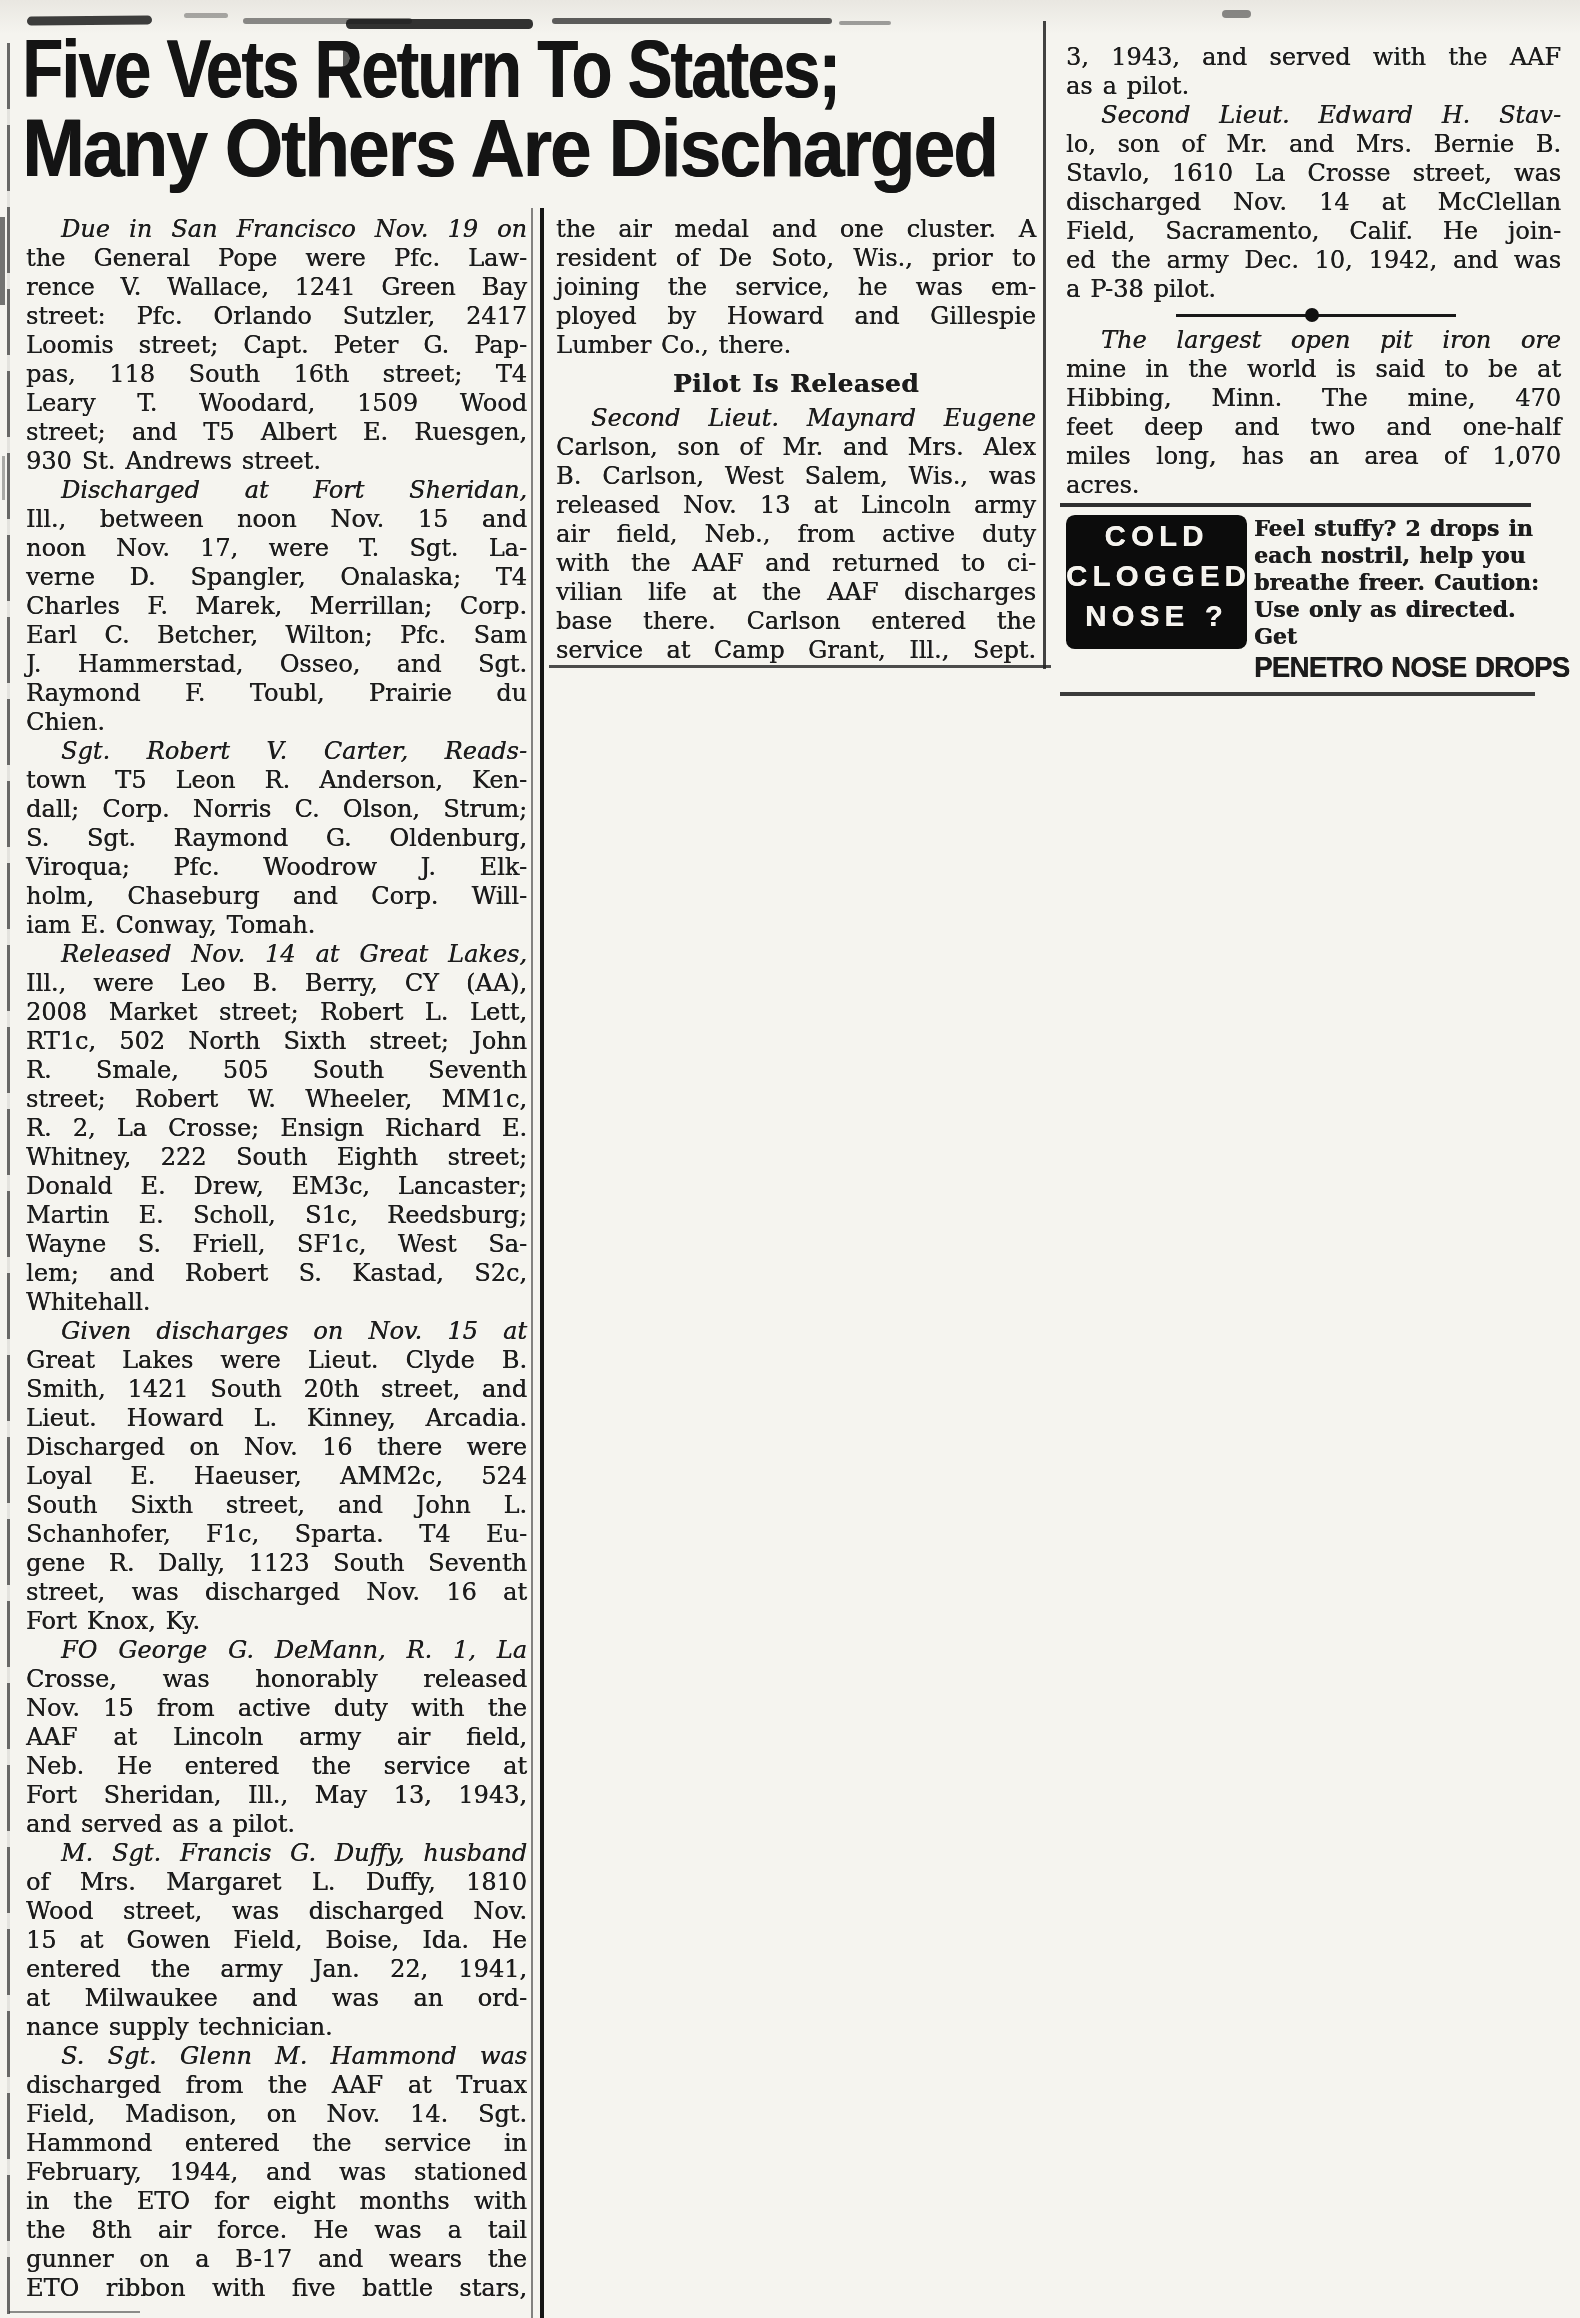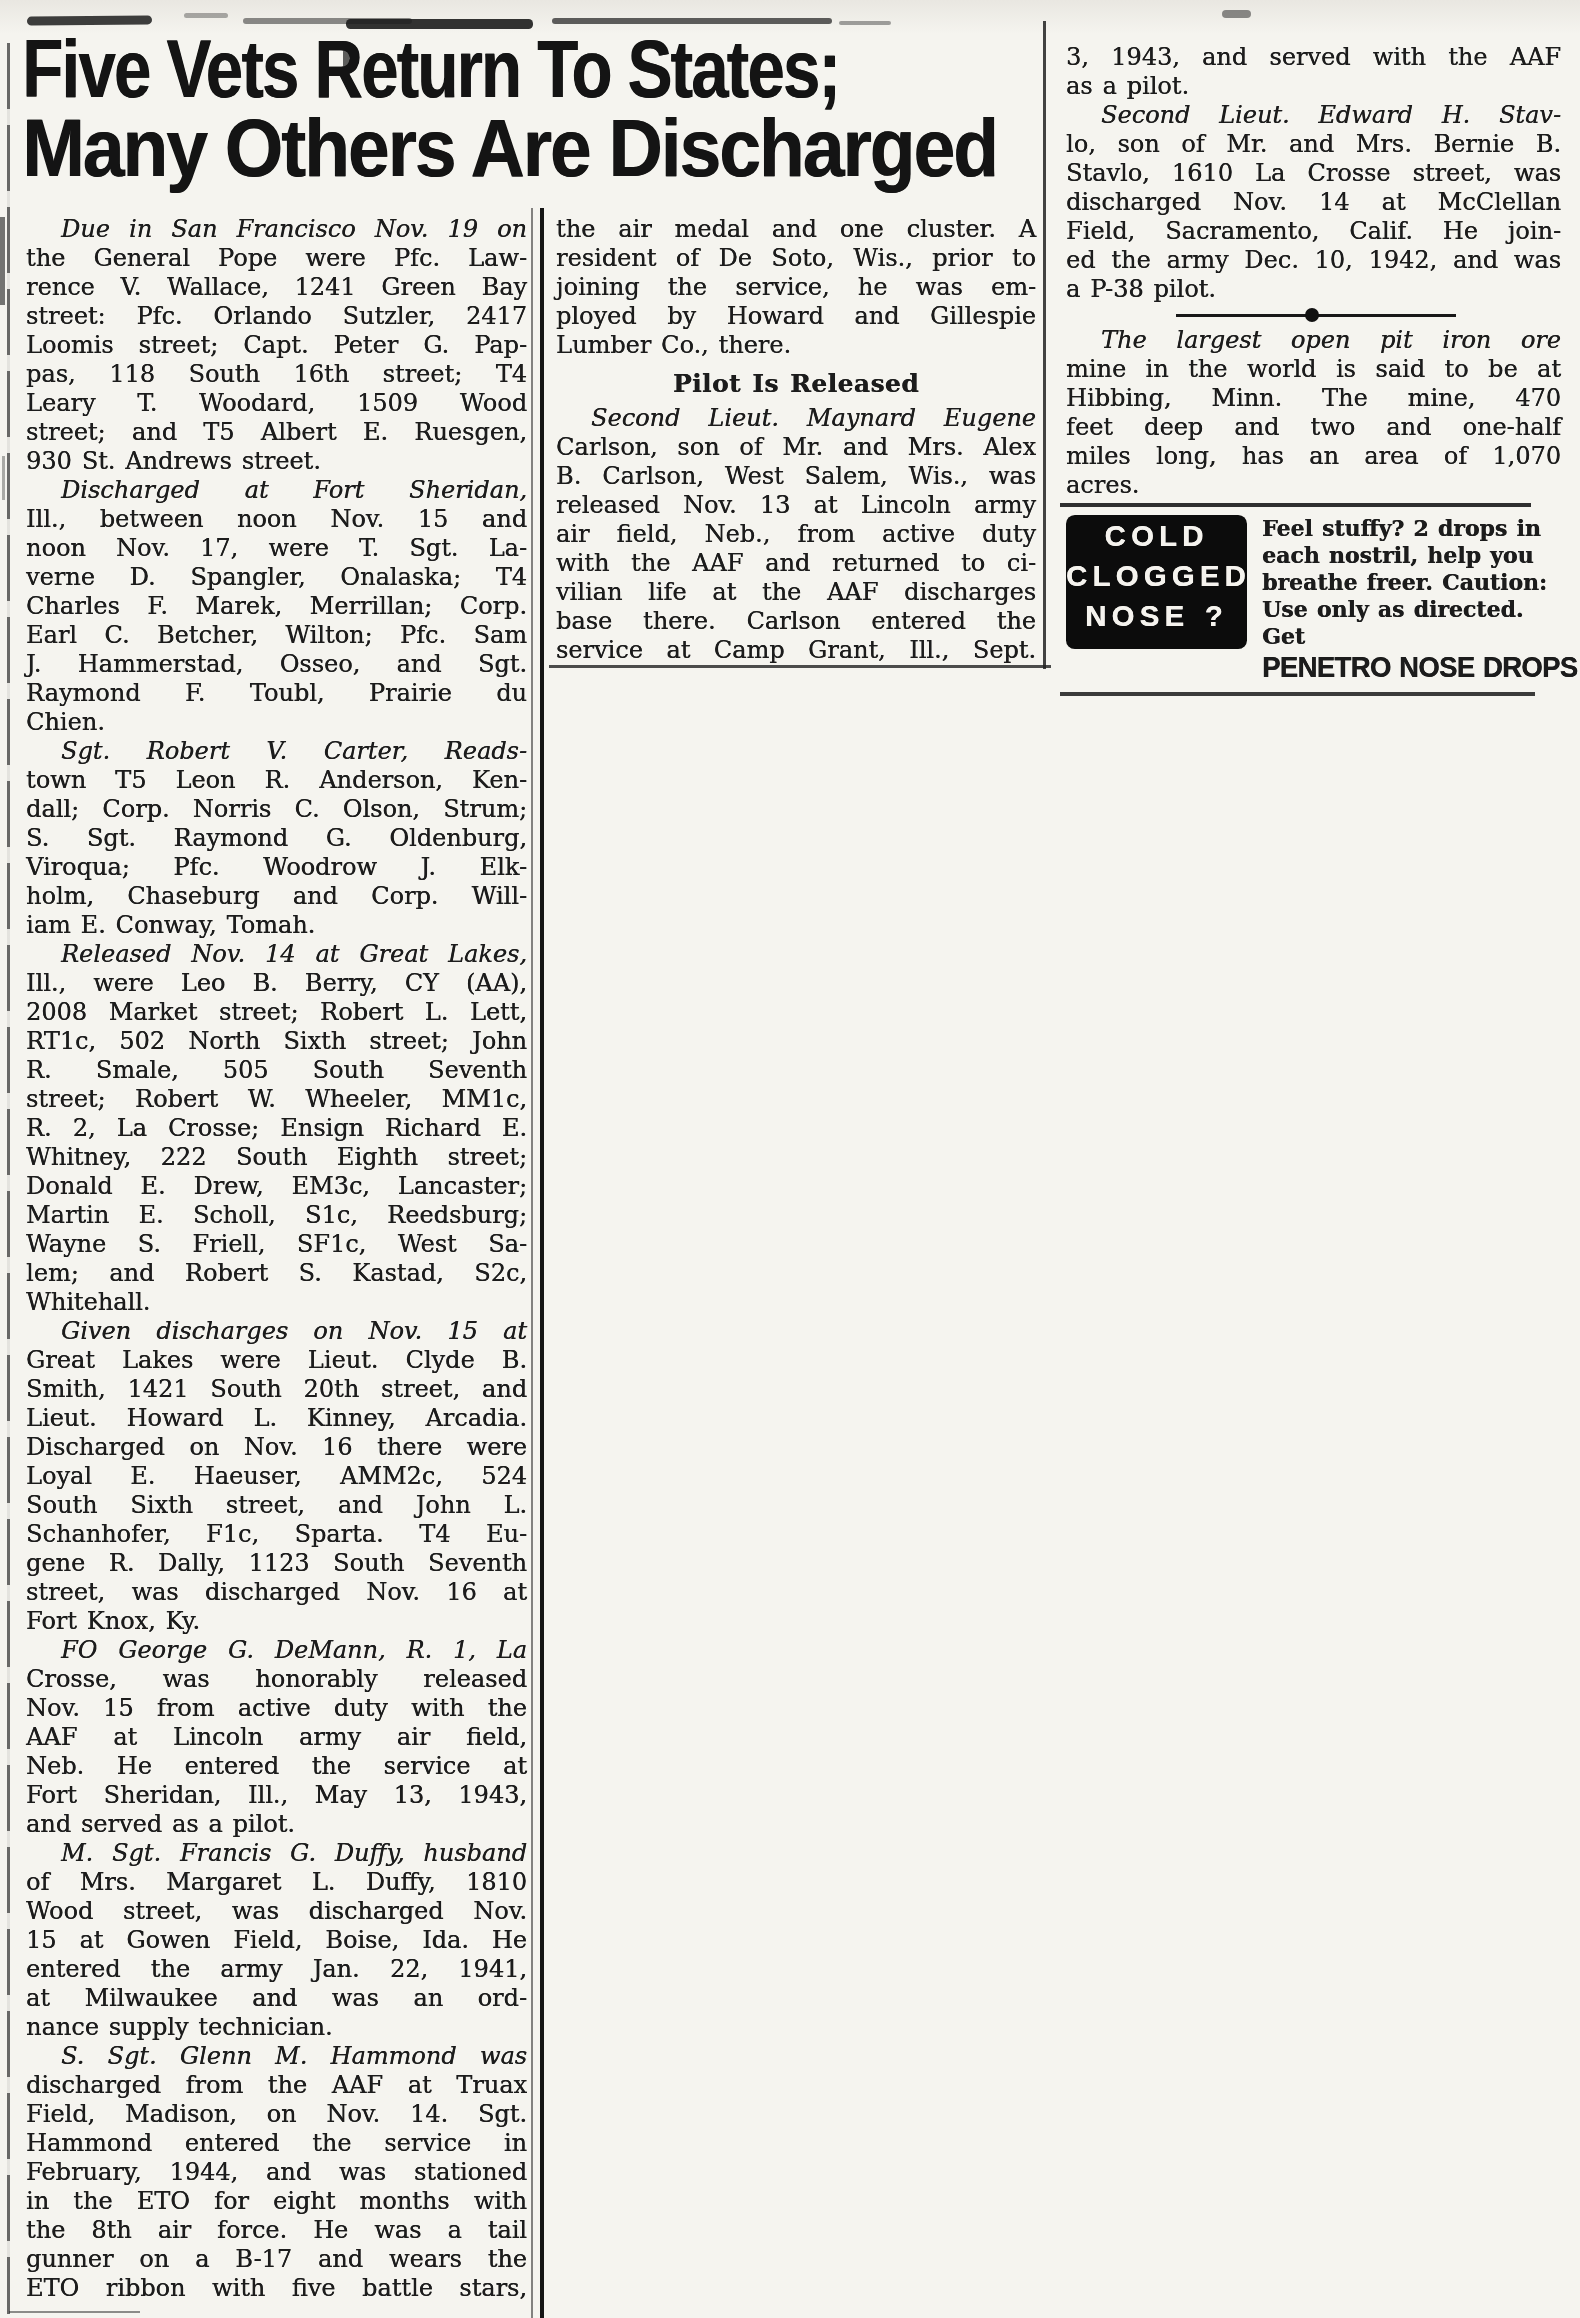--- a/index.html
+++ b/index.html
@@ -42,21 +42,21 @@
   .rule-fancy .rf-line{position:absolute;left:110px;top:5.2px;width:280px;height:3.7px;background:#181818;}
   .rule-fancy .rf-dot{position:absolute;left:239px;top:0px;width:14px;height:14px;border-radius:50%;background:#111;}
   .rule-heavy{height:4.4px;background:#1a1a1a;margin:2.9px 0 0 -5.9px;width:471px;opacity:.9;}
   .rule-bottom{height:3.7px;background:#1a1a1a;margin:9.6px 0 0 -5.9px;width:475px;opacity:.85;}
   
   .ad{display:flex;margin-top:8px;width:486px;}
   .ad-badge{width:181px;height:134px;background:#0c0c0c;border-radius:8.8px;
     color:#f5f3ee;font-family:"Liberation Sans", sans-serif;font-weight:bold;
     font-size:29.4px;line-height:40px;letter-spacing:5.2px;text-align:center;
     padding-top:1px;box-sizing:border-box;flex:none;}
-  .ad-copy{margin-left:15px;width:297px;font-weight:bold;font-size:22px;
+  .ad-copy{margin-left:7px;width:297px;font-weight:bold;font-size:22px;
     line-height:27px;word-spacing:1.5px;text-shadow:0.4px 0 0 currentColor;}
   .ad-brand{font-family:"Liberation Sans", sans-serif;font-weight:bold;
     font-size:29px;line-height:31px;letter-spacing:-0.7px;white-space:nowrap;
     transform:scaleX(.95);transform-origin:left center;margin-top:1.5px;}
   
   .smudge{position:absolute;background:#1d1d1d;border-radius:4.4px;}
 </style>
 </head>
 <body>
 

